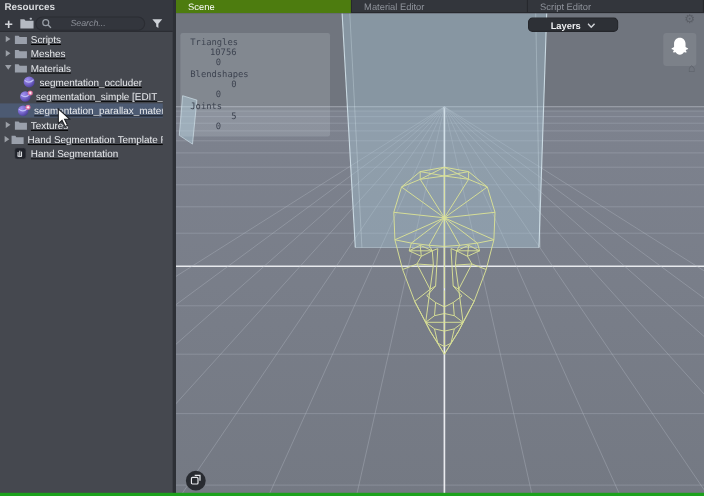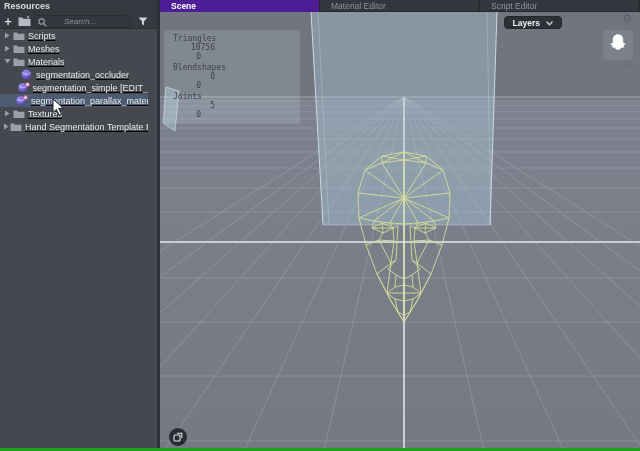--- a/index.html
+++ b/index.html
@@ -31,40 +31,40 @@
   .indent { width:20px; }
   .lbl { white-space:nowrap; overflow:hidden; }
 
   
   #splitter { position:absolute; left:157px; top:0; width:3px; height:451px; background:#2d3036; z-index:6; }
 
   
   #main { position:absolute; left:160px; top:0; width:480px; height:451px; }
   #tabbar { position:absolute; left:0; top:0; width:480px; height:12px; display:flex; background:#33363c; border-bottom:1px solid #26282d; }
   .tab { width:160px; height:12px; line-height:12px; font-size:8.5px; color:#8f939b; padding-left:11px; border-right:1px solid #26282d; }
-  .tab.active { background:#4c1d95; color:#ffffff; font-weight:bold; }
+  .tab.active { background:#4d7c0f; color:#ffffff; font-weight:normal; }
 
   
   #viewport { position:absolute; left:0; top:12px; width:480px; height:439px; overflow:hidden;
     background:linear-gradient(#70757e 0px,#70757e 84px,#7d828e 90px,#747983 439px); }
   #scene-svg { position:absolute; left:0; top:0; }
 
   #view2d-btn { position:absolute; left:12px; top:3px; height:16px; display:flex; align-items:center; gap:4px;
     background:#3a3d45; border:1px solid #2e3037; border-radius:4px; padding:0 7px;
     color:#e8eaec; font-size:8.5px; font-weight:bold; }
   #stats { position:absolute; left:4px; top:18px; width:136px; padding:3px 0 4px;
     background:rgba(222,229,240,0.17); border-radius:2px;
     font-family:"DejaVu Sans Mono", monospace; font-size:8px; color:#3d4350; }
   .stat-row { display:flex; padding:1px 9px;flex-direction:column; }
   .stat-l { flex:1; }
   .stat-v { width:42px; text-align:right; }
   .stat-d { width:28px; text-align:right; }
 
   #layers-btn { position:absolute; right:78px; top:4px; height:13px; display:flex; align-items:center; gap:6px;
-    background:#2d3036; border:1px solid #24262b; border-radius:4px; padding:0 8px;
+    background:#2d3036; border:1px solid #24262b; border-radius:4px; padding:0 20px;
     color:#f0f1f3; font-size:8.5px; font-weight:bold; }
   #ghost-panel { position:absolute; right:7px; top:18px; width:30px; height:30px;
     background:rgba(255,255,255,0.09); border-radius:3px; display:flex; align-items:center; justify-content:center; }
   #gear { position:absolute; right:8px; top:0px; font-size:11px; color:#5b5f67; line-height:12px; }
   #home { position:absolute; right:8px; top:44px; font-size:11px; color:#5b5f67; line-height:12px; }
   #btn-2d { position:absolute; left:9px; top:416px; width:18px; height:18px; border-radius:50%;
     background:rgba(32,34,40,0.9); display:flex; align-items:center; justify-content:center; }
 
   
   #green-bar { position:absolute; left:0; bottom:0; width:640px; height:3px; background:#1ca21c; z-index:20; }
@@ -216,20 +216,30 @@
           </svg>
         </span>
       <span class="icon-cell">
         <svg width="12" height="10" viewBox="0 0 12 10">
             <path d="M0.5 1.5 h3.4 l1 1.2 h6.6 v6.3 h-11 Z" fill="#9aa0ab"></path>
           </svg>
         </span>
       <span class="lbl">Hand Segmentation Template Resour...</span>
     </div>
 
+    <div class="row">
+      <span class="no-chev"></span>
+      <span class="icon-cell">
+        <svg width="11" height="11" viewBox="0 0 11 11">
+          <rect x="0.5" y="0.5" width="10" height="10" rx="2" fill="#1f222a" stroke="#3b3e47" stroke-width="0.6"></rect>
+          <path d="M3.4 8 V4.6 M5 8 V3.4 M6.6 8 V4.2 M3.4 8 q1.6 1 3.2 0" stroke="#e8eaee" stroke-width="0.9" fill="none" stroke-linecap="round"></path>
+        </svg>
+        </span>
+      <span class="lbl">Hand Segmentation</span>
+    </div>
 
   </div>
 </div>
 
 <div id="splitter"></div>
 
 <div id="main">
   <div id="tabbar">
     <div class="tab active">Scene</div>
     <div class="tab">Material Editor</div>

